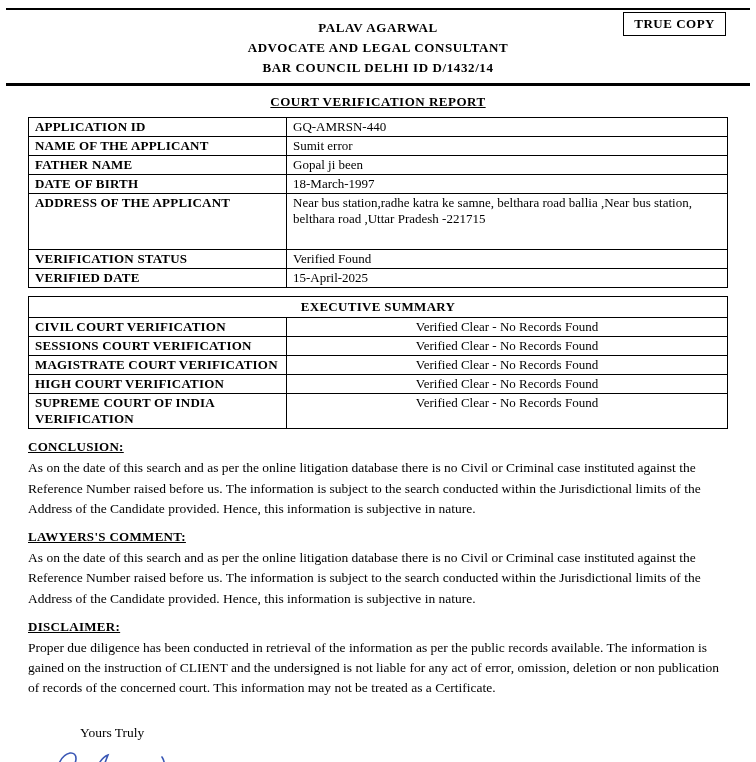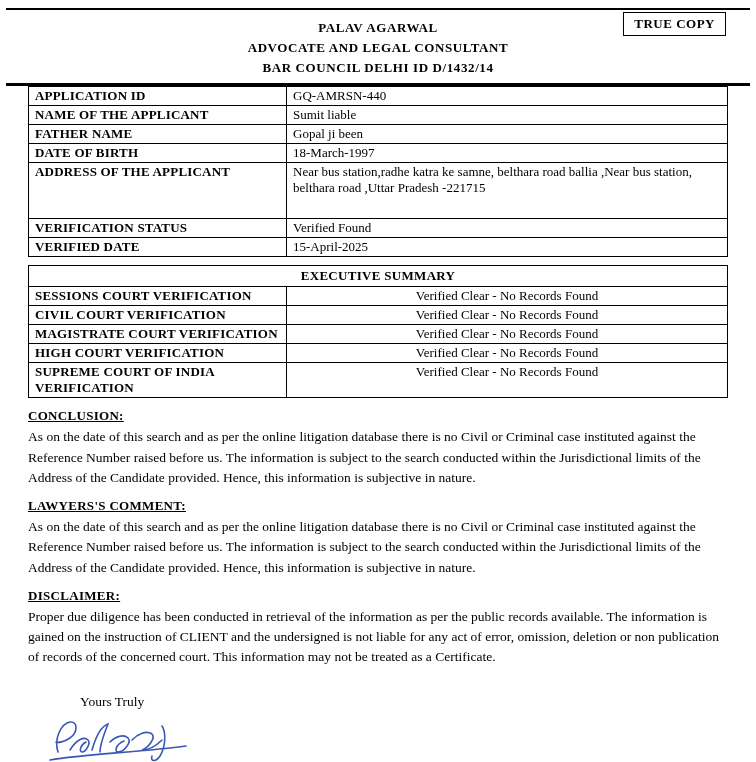--- a/index.html
+++ b/index.html
@@ -65,30 +65,31 @@
   <hr class="rule-thin">
 
   <div class="letterhead">
     <div class="lh-line">PALAV AGARWAL</div>
     <div class="lh-line">ADVOCATE AND LEGAL CONSULTANT</div>
     <div class="lh-line">BAR COUNCIL DELHI ID D/1432/14</div>
   </div>
 
   <hr class="rule-thick">
 
+  <div class="report-title">COURT VERIFICATION REPORT</div>
 
   <table class="info">
     <tbody>
         <tr>
       <td class="lbl">APPLICATION ID</td>
       <td class="val">GQ-AMRSN-440</td>
     </tr>
     <tr>
       <td class="lbl">NAME OF THE APPLICANT</td>
-      <td class="val">Sumit liable</td>
+      <td class="val">Sumit error</td>
     </tr>
     <tr>
       <td class="lbl">FATHER NAME</td>
       <td class="val">Gopal ji been</td>
     </tr>
     <tr>
       <td class="lbl">DATE OF BIRTH</td>
       <td class="val">18-March-1997</td>
     </tr>
     <tr class="tall">
@@ -105,25 +106,25 @@
     </tr>
   </tbody>
     </table>
 
   <table class="summary">
     <tbody>
         <tr>
       <th class="sum-title" colspan="2">EXECUTIVE SUMMARY</th>
     </tr>
     <tr>
-      <td class="lbl">SESSIONS COURT VERIFICATION</td>
+      <td class="lbl">CIVIL COURT VERIFICATION</td>
       <td class="ctr">Verified Clear - No Records Found</td>
     </tr>
     <tr>
-      <td class="lbl">CIVIL COURT VERIFICATION</td>
+      <td class="lbl">SESSIONS COURT VERIFICATION</td>
       <td class="ctr">Verified Clear - No Records Found</td>
     </tr>
     <tr>
       <td class="lbl">MAGISTRATE COURT VERIFICATION</td>
       <td class="ctr">Verified Clear - No Records Found</td>
     </tr>
     <tr>
       <td class="lbl">HIGH COURT VERIFICATION</td>
       <td class="ctr">Verified Clear - No Records Found</td>
     </tr>

